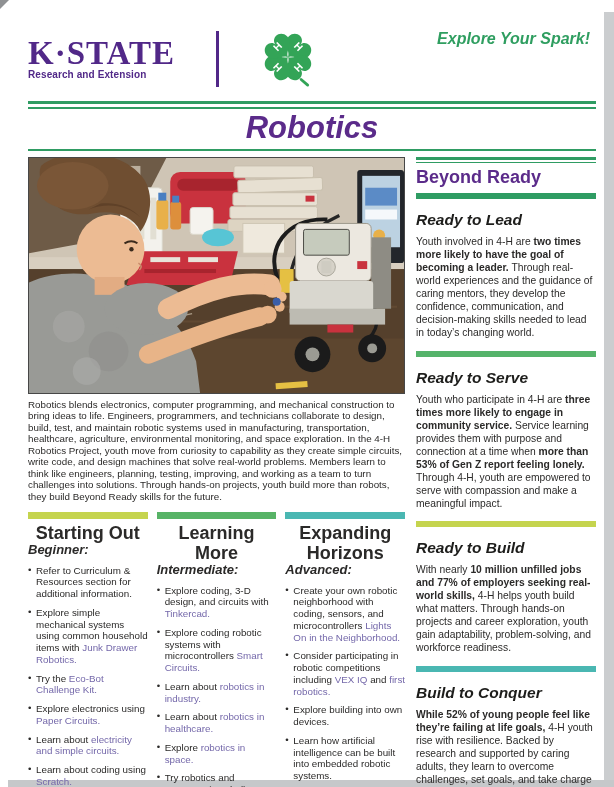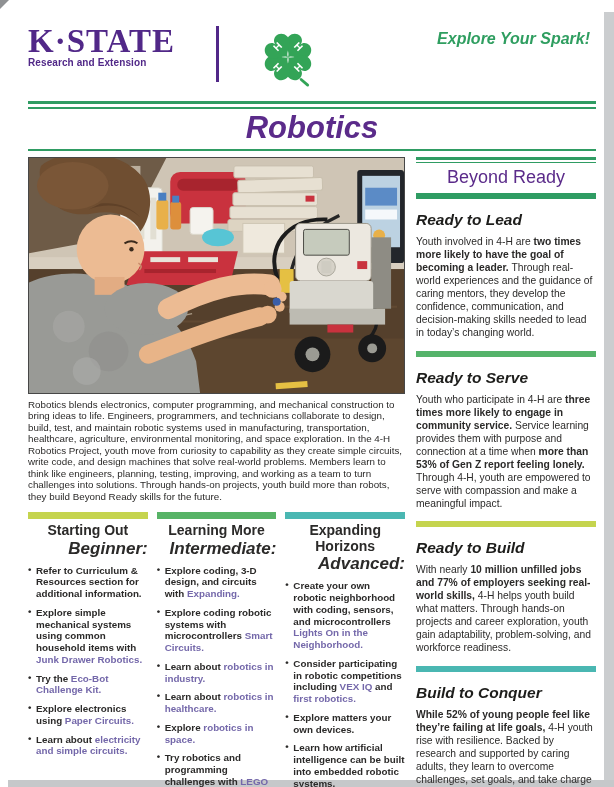--- a/index.html
+++ b/index.html
@@ -5,21 +5,21 @@
   html,body{margin:0;padding:0;background:#e9eaeb;}
   body{font-family:"Liberation Sans",sans-serif;color:#2b2a29;}
   .page{position:relative;width:614px;height:787px;background:#ffffff;overflow:hidden;}
   .scan-right{position:absolute;top:12px;right:0;width:10px;height:775px;background:#cbcdcf;}
   .scan-bottom{position:absolute;left:8px;bottom:0;width:606px;height:7px;background:#c6c8ca;}
   .scan-corner{position:absolute;top:0;left:0;width:0;height:0;border-top:9px solid #8f9193;border-right:9px solid transparent;}
   .inner{position:absolute;top:0;left:0;width:604px;box-sizing:border-box;padding:26px 8px 0 28px;}
 
   
   .hdr{display:flex;align-items:flex-start;}
-  .logo-block{display:flex;align-items:flex-start;gap:28px;}
+  .logo-block{display:flex;align-items:center;gap:28px;}
   .kstate-txt .wordmark{font-family:"Liberation Serif",serif;font-weight:bold;font-size:33px;line-height:30px;color:#512888;letter-spacing:1px;}
   .kstate-txt .sub{font-size:10px;font-weight:bold;color:#512888;margin-top:1px;letter-spacing:.1px;}
   .logo-divider{width:3px;height:56px;background:#512888;margin:0 11px 0 13px;}
   .tagline{margin-left:auto;padding:4px 6px 0 0;font-size:16px;font-weight:bold;font-style:italic;color:#2f9e60;}
 
   .line-double{margin-top:9px;border-top:3px solid #2f9c63;border-bottom:2px solid #2f9c63;height:3px;}
   .page-title{text-align:center;font-size:31px;font-weight:bold;font-style:italic;color:#5b2b8a;padding:1px 0 3px 0;}
   .line-single{border-top:2.5px solid #2f9c63;}
 
   
@@ -27,31 +27,31 @@
   .main{width:377px;flex:none;}
   .sidebar{width:180px;flex:none;}
 
   .photo{width:377px;height:237px;border:1px solid #474747;box-sizing:border-box;overflow:hidden;}
   .photo svg{display:block;}
   .intro{font-size:9.8px;line-height:1.17;margin-top:5px;letter-spacing:0;}
 
   .cols{display:flex;gap:9px;margin-top:9px;}
   .col{flex:1;min-width:0;}
   .col-bar{height:7px;margin-bottom:4px;}
-  .col-title{text-align:center;font-weight:bold;font-size:14px;line-height:1.12;}
-  .col-level{text-align:right;font-weight:bold;font-style:italic;font-size:17px;line-height:1.12;margin-bottom:7px;}
-  ul.bullets{list-style:none;margin:0;padding:0;font-size:9.8px;line-height:1.2;font-weight:bold;}
+  .col-title{text-align:center;font-weight:bold;font-size:18px;line-height:1.12;}
+  .col-level{text-align:left;font-weight:bold;font-style:italic;font-size:13px;line-height:1.12;margin-bottom:7px;}
+  ul.bullets{list-style:none;margin:0;padding:0;font-size:9.8px;line-height:1.2;}
   ul.bullets li{position:relative;padding-left:8px;margin-bottom:7px;}
   ul.bullets li::before{content:"\2022";position:absolute;left:0;top:-1px;color:#2b2a29;}
   .link{color:#7468aa;cursor:pointer;}
   .b{font-weight:bold;}
 
   
   .sb-line-double{border-top:3px solid #2f9c63;border-bottom:1.5px solid #2f9c63;height:2px;}
-  .sb-title{text-align:center;font-size:18px;font-weight:normal;color:#5b2b8a;padding:4px 0 5px 0;}
+  .sb-title{text-align:left;font-size:18px;font-weight:bold;color:#5b2b8a;padding:4px 0 5px 0;}
   .sb-bar{height:6px;margin-bottom:7px;}
   .sb-head{font-size:15.5px;font-weight:bold;font-style:italic;color:#1d1d1b;margin:12px 0 6px 0;}
   .sb-text{font-size:10.3px;line-height:1.27;margin-bottom:11px;}
 </style>
 </head>
 <body>
 
 <div class="page">
   <div class="scan-right"></div>
   <div class="scan-bottom"></div>
@@ -201,43 +201,44 @@
           <div class="col">
             <div class="col-bar" style="background-color: rgb(197, 212, 78);"></div>
             <div class="col-title">Starting Out</div>
             <div class="col-level">Beginner:</div>
             <ul class="bullets">
                 <li><span>Refer to Curriculum &amp; Resources section for additional information.</span></li>
                 <li><span>Explore simple mechanical systems using common household items with </span><span class="link">Junk Drawer Robotics.</span></li>
                 <li><span>Try the </span><span class="link">Eco-Bot Challenge Kit.</span></li>
                 <li><span>Explore electronics using </span><span class="link">Paper Circuits.</span></li>
                 <li><span>Learn about </span><span class="link">electricity and simple circuits.</span></li>
+                <li><span>Learn about coding using </span><span class="link">Scratch.</span></li>
               </ul>
           </div>
           <div class="col">
             <div class="col-bar" style="background-color: rgb(87, 179, 102);"></div>
             <div class="col-title">Learning More</div>
             <div class="col-level">Intermediate:</div>
             <ul class="bullets">
-                <li><span>Explore coding, 3-D design, and circuits with </span><span class="link">Expanding.</span></li>
+                <li><span>Explore coding, 3-D design, and circuits with </span><span class="link">Tinkercad.</span></li>
                 <li><span>Explore coding robotic systems with microcontrollers </span><span class="link">Smart Circuits.</span></li>
                 <li><span>Learn about </span><span class="link">robotics in industry.</span></li>
                 <li><span>Learn about </span><span class="link">robotics in healthcare.</span></li>
                 <li><span>Explore </span><span class="link">robotics in space.</span></li>
                 <li><span>Try robotics and programming challenges with </span><span class="link">LEGO EV3</span><span> or </span><span class="link">LEGO Spike.</span></li>
               </ul>
           </div>
           <div class="col">
             <div class="col-bar" style="background-color: rgb(74, 183, 178);"></div>
             <div class="col-title">Expanding Horizons</div>
             <div class="col-level">Advanced:</div>
             <ul class="bullets">
                 <li><span>Create your own robotic neighborhood with coding, sensors, and microcontrollers </span><span class="link">Lights On in the Neighborhood.</span></li>
                 <li><span>Consider participating in robotic competitions including </span><span class="link">VEX IQ</span><span> and </span><span class="link">first robotics.</span></li>
-                <li><span>Explore matters your own devices.</span></li>
+                <li><span>Explore building into own devices.</span></li>
                 <li><span>Learn how artificial intelligence can be built into embedded robotic systems.</span></li>
               </ul>
           </div>
         </div>
       </div>
 
       <div class="sidebar">
         <div class="sb-line-double"></div>
         <div class="sb-title">Beyond Ready</div>
 

